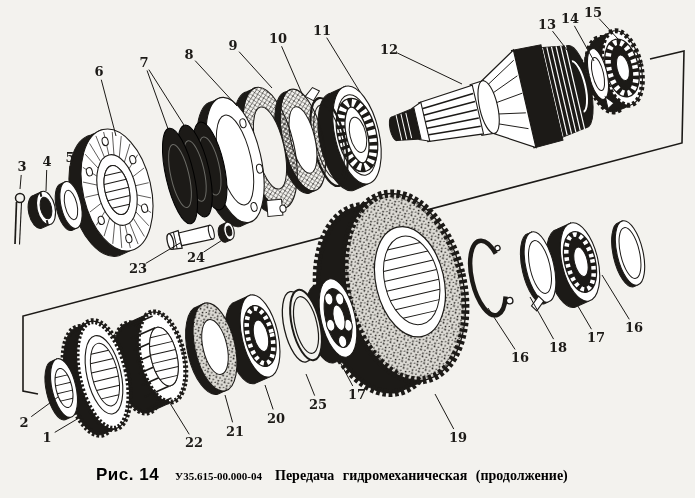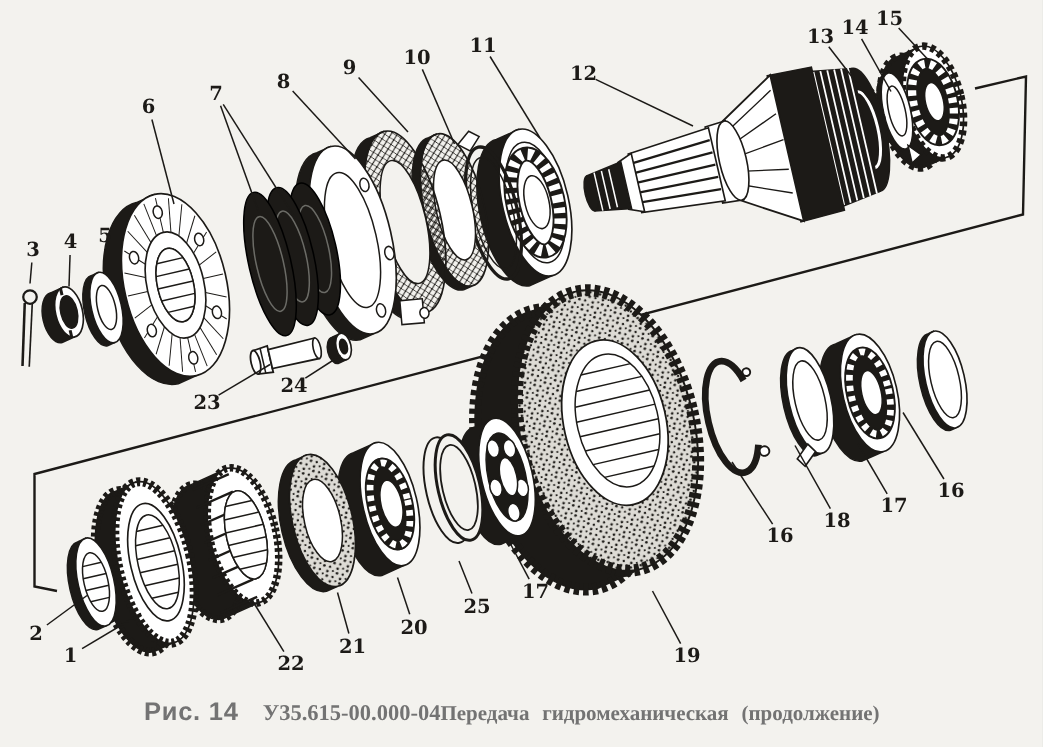--- a/index.html
+++ b/index.html
@@ -4,29 +4,29 @@
 <style>
   html,body{margin:0;padding:0;background:#e8e7e3;}
   .stage{
     position:relative;width:695px;height:498px;overflow:hidden;
     background:#f3f2ee;
     font-family:"Liberation Serif", serif;
   }
   svg{position:absolute;left:0;top:0;}
   .caption{
     position:absolute;left:96px;top:465px;white-space:nowrap;
-    color:#737373;display:flex;align-items:baseline;
+    color:#000000;display:flex;align-items:baseline;
   }
   .caption .fig{
     font-family:"Liberation Sans", sans-serif;
     font-weight:800;font-size:17px;letter-spacing:.5px;margin-right:16px;
   }
   .caption .code{
     font-family:"Liberation Serif", serif;
-    font-weight:700;font-size:15px;
+    font-weight:700;font-size:11px;margin-right:13px;
   }
   .caption .title{
     font-family:"Liberation Serif", serif;
     font-weight:700;font-size:14px;word-spacing:5px;
   }
 </style>
 </head>
 <body>
 
 <div class="stage">

